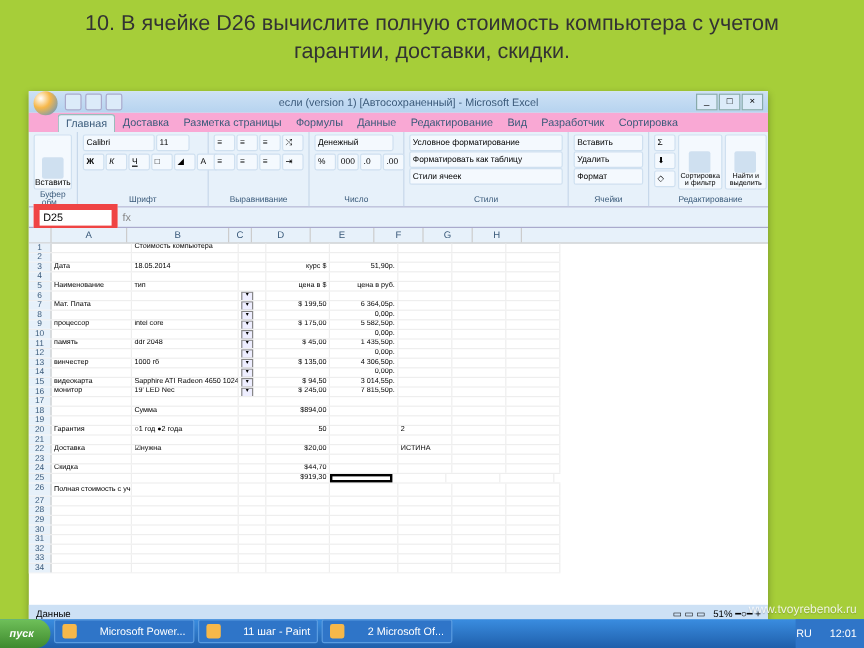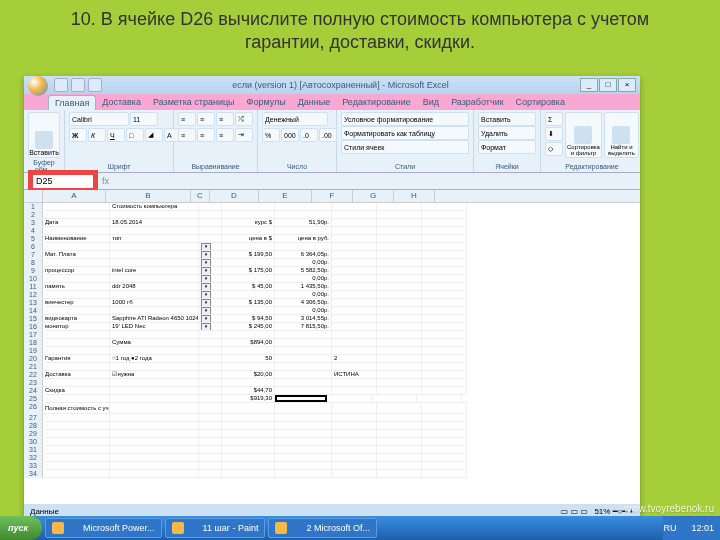--- a/index.html
+++ b/index.html
@@ -87,21 +87,21 @@
   .row.tall{height:10px;}
   .cell{border-right:1px solid #eee;font-size:6px;padding:0 2px;white-space:nowrap;overflow:hidden;line-height:7px;}
   .row.tall .cell{line-height:10px;}
   .cA{width:62px;} .cB{width:84px;} .cC{width:18px;} .cD{width:48px;} .cE{width:52px;} .cF{width:40px;} .cG{width:40px;} .cH{width:40px;}
   .dropdown{display:inline-block;width:8px;height:6px;border:1px solid #888;background:#eef;font-size:5px;text-align:center;line-height:5px;}
   .sel-cell{border:2px solid #000;box-sizing:border-box;}
   .sheet-tabs{position:absolute;bottom:14px;left:0;right:0;height:14px;background:#e7f1fa;display:flex;align-items:center;font-size:8px;padding-left:30px;}
   .sheet-tabs .stab{padding:1px 8px;background:#f8e6e6;border:1px solid #ccc;border-bottom:none;margin-right:1px;text-decoration:line-through;color:#999;}
   .sheet-tabs .stab.active{background:#fff;color:#000;text-decoration:none;}
   .statusbar{position:absolute;bottom:0;left:0;right:0;height:14px;background:#cde1f5;display:flex;align-items:center;font-size:8px;padding:0 6px;justify-content:space-between;}
-  .taskbar{position:absolute;bottom:0;left:0;right:0;height:24px;background:linear-gradient(#3a8de0,#1f5fab);display:flex;align-items:center;font-size:9px;color:#fff;}
+  .taskbar{position:absolute;bottom:0;left:0;right:0;height:24px;background:linear-gradient(#3a8de0,#1f5fab);display:flex;align-items:flex-start;font-size:9px;color:#fff;}
   .start{height:24px;padding:0 14px 0 8px;background:linear-gradient(#6fc05a,#3f8a2e);border-radius:0 12px 12px 0;font-weight:bold;font-style:italic;display:flex;align-items:center;}
   .task{height:18px;background:#2f75c8;border:1px solid #5a9ce0;margin-left:3px;padding:0 6px;display:flex;align-items:center;border-radius:2px;gap:19px;}
   .task .ic{width:12px;height:12px;background:#f7b84a;border-radius:2px;}
   .tray{margin-left:auto;display:flex;align-items:center;gap:15px;padding-right:6px;background:#2f75c8;height:24px;}
   .watermark{position:absolute;right:6px;bottom:26px;font-size:10px;color:rgba(255,255,255,0.85);text-shadow:0 1px 1px rgba(0,0,0,0.2);}
 </style>
 </head>
 <body>
 
 <div class="slide-title">10. В ячейке D26 вычислите полную стоимость компьютера с учетом гарантии, доставки, скидки.</div>

